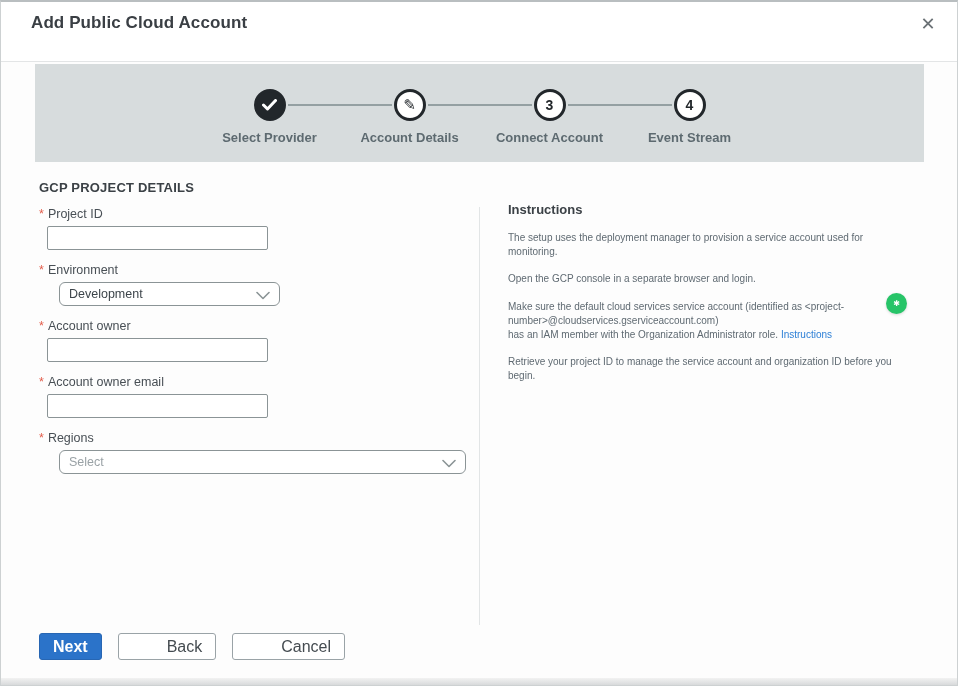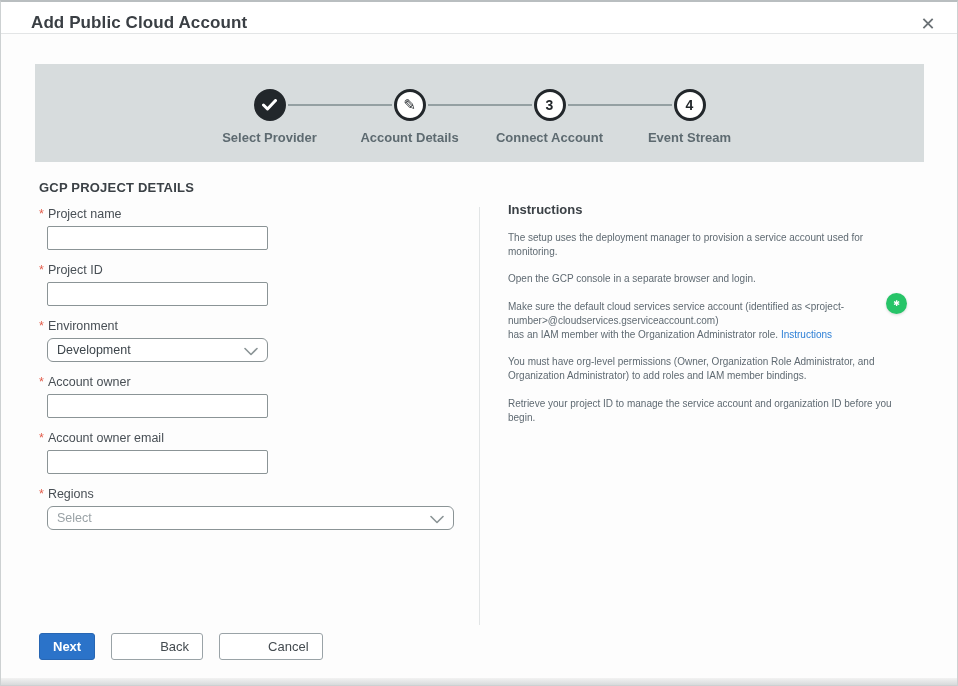--- a/index.html
+++ b/index.html
@@ -23,21 +23,21 @@
     position: absolute;
     left: 0; right: 0; bottom: 0;
     height: 7px;
     background: linear-gradient(#f2f2f2, #d8dadb);
     pointer-events: none;
   }
   
   .header {
     position: absolute;
     left: 0; top: 0; right: 0;
-    height: 32px;
+    height: 60px;
     border-bottom: 1px solid #e3e5e6;
     background: #fff;
   }
   .dialog-title {
     position: absolute;
     left: 30px; top: 11px;
     font-size: 17px;
     font-weight: 700;
     color: #3a3f44;
     letter-spacing: .1px;
@@ -139,21 +139,21 @@
     padding: 2px 8px;
     font-size: 12.5px;
     font-family: inherit;
     color: #3d454b;
     outline: none;
   }
   .select-box {
     position: relative;
     width: 221px;
     height: 24px;
-    margin-left: 8px;
+    margin-left: 20px;
     border: 1px solid #8b9496;
     border-radius: 6px;
     background: #fff;
     display: flex;
     align-items: center;
     padding: 0 26px 0 9px;
     font-size: 12.5px;
     color: #3d454b;
     cursor: pointer;
   }
@@ -212,21 +212,21 @@
   
   .footer {
     position: absolute;
     left: 38px; top: 631px;
     display: flex;
     gap: 16px;
   }
   .btn {
     height: 27px;
     padding: 5px 13px;
-    font-size: 13px;
+    font-size: 16px;
     font-family: inherit;
     border-radius: 3px;
     cursor: pointer;
     line-height: 1;
   }
   .btn-primary {
     background: #2b73c9;
     border: 1px solid #2766b3;
     color: #ffffff;
     font-weight: 600;
@@ -277,24 +277,20 @@
         <div class="step-label">Event Stream</div>
       </div>
 
     </div>
   </div>
 
   <div class="section-title">GCP PROJECT DETAILS</div>
 
   <div class="form-col">
 
-    <div class="field">
-      <div class="field-label"><span class="req">*</span><span>Project name</span></div>
-      <input class="text-input" type="text" value="" style="">
-    </div>
 
     <div class="field">
       <div class="field-label"><span class="req">*</span><span>Project ID</span></div>
       <input class="text-input" type="text" value="" style="">
     </div>
 
     <div class="field">
       <div class="field-label"><span class="req">*</span><span>Environment</span></div>
       <div class="select-box">
         <span>Development</span>
@@ -327,21 +323,20 @@
   </div>
 
   <div class="v-divider"></div>
 
   <div class="instructions-col">
     <div class="instructions-title">Instructions</div>
     <div class="instr-p">The setup uses the deployment manager to provision a service account used for monitoring.</div>
     <div class="instr-p">Open the GCP console in a separate browser and login.</div>
     <div class="instr-p"><span>Make sure the default cloud services service account (identified as &lt;project-number&gt;@cloudservices.gserviceaccount.com)
 has an IAM member with the Organization Administrator role.</span> <a class="instr-link">Instructions</a></div>
-    <div class="instr-p">You must have org-level permissions (Owner, Organization Role Administrator, and Organization Administrator) to add roles and IAM member bindings.</div>
     <div class="instr-p">Retrieve your project ID to manage the service account and organization ID before you begin.</div>
   </div>
 
   <div class="beacon">
     <span class="beacon-dot">✱</span>
   </div>
 
   <div class="footer">
     <button class="btn btn-primary">Next</button>
     <button class="btn btn-secondary">Back</button>

